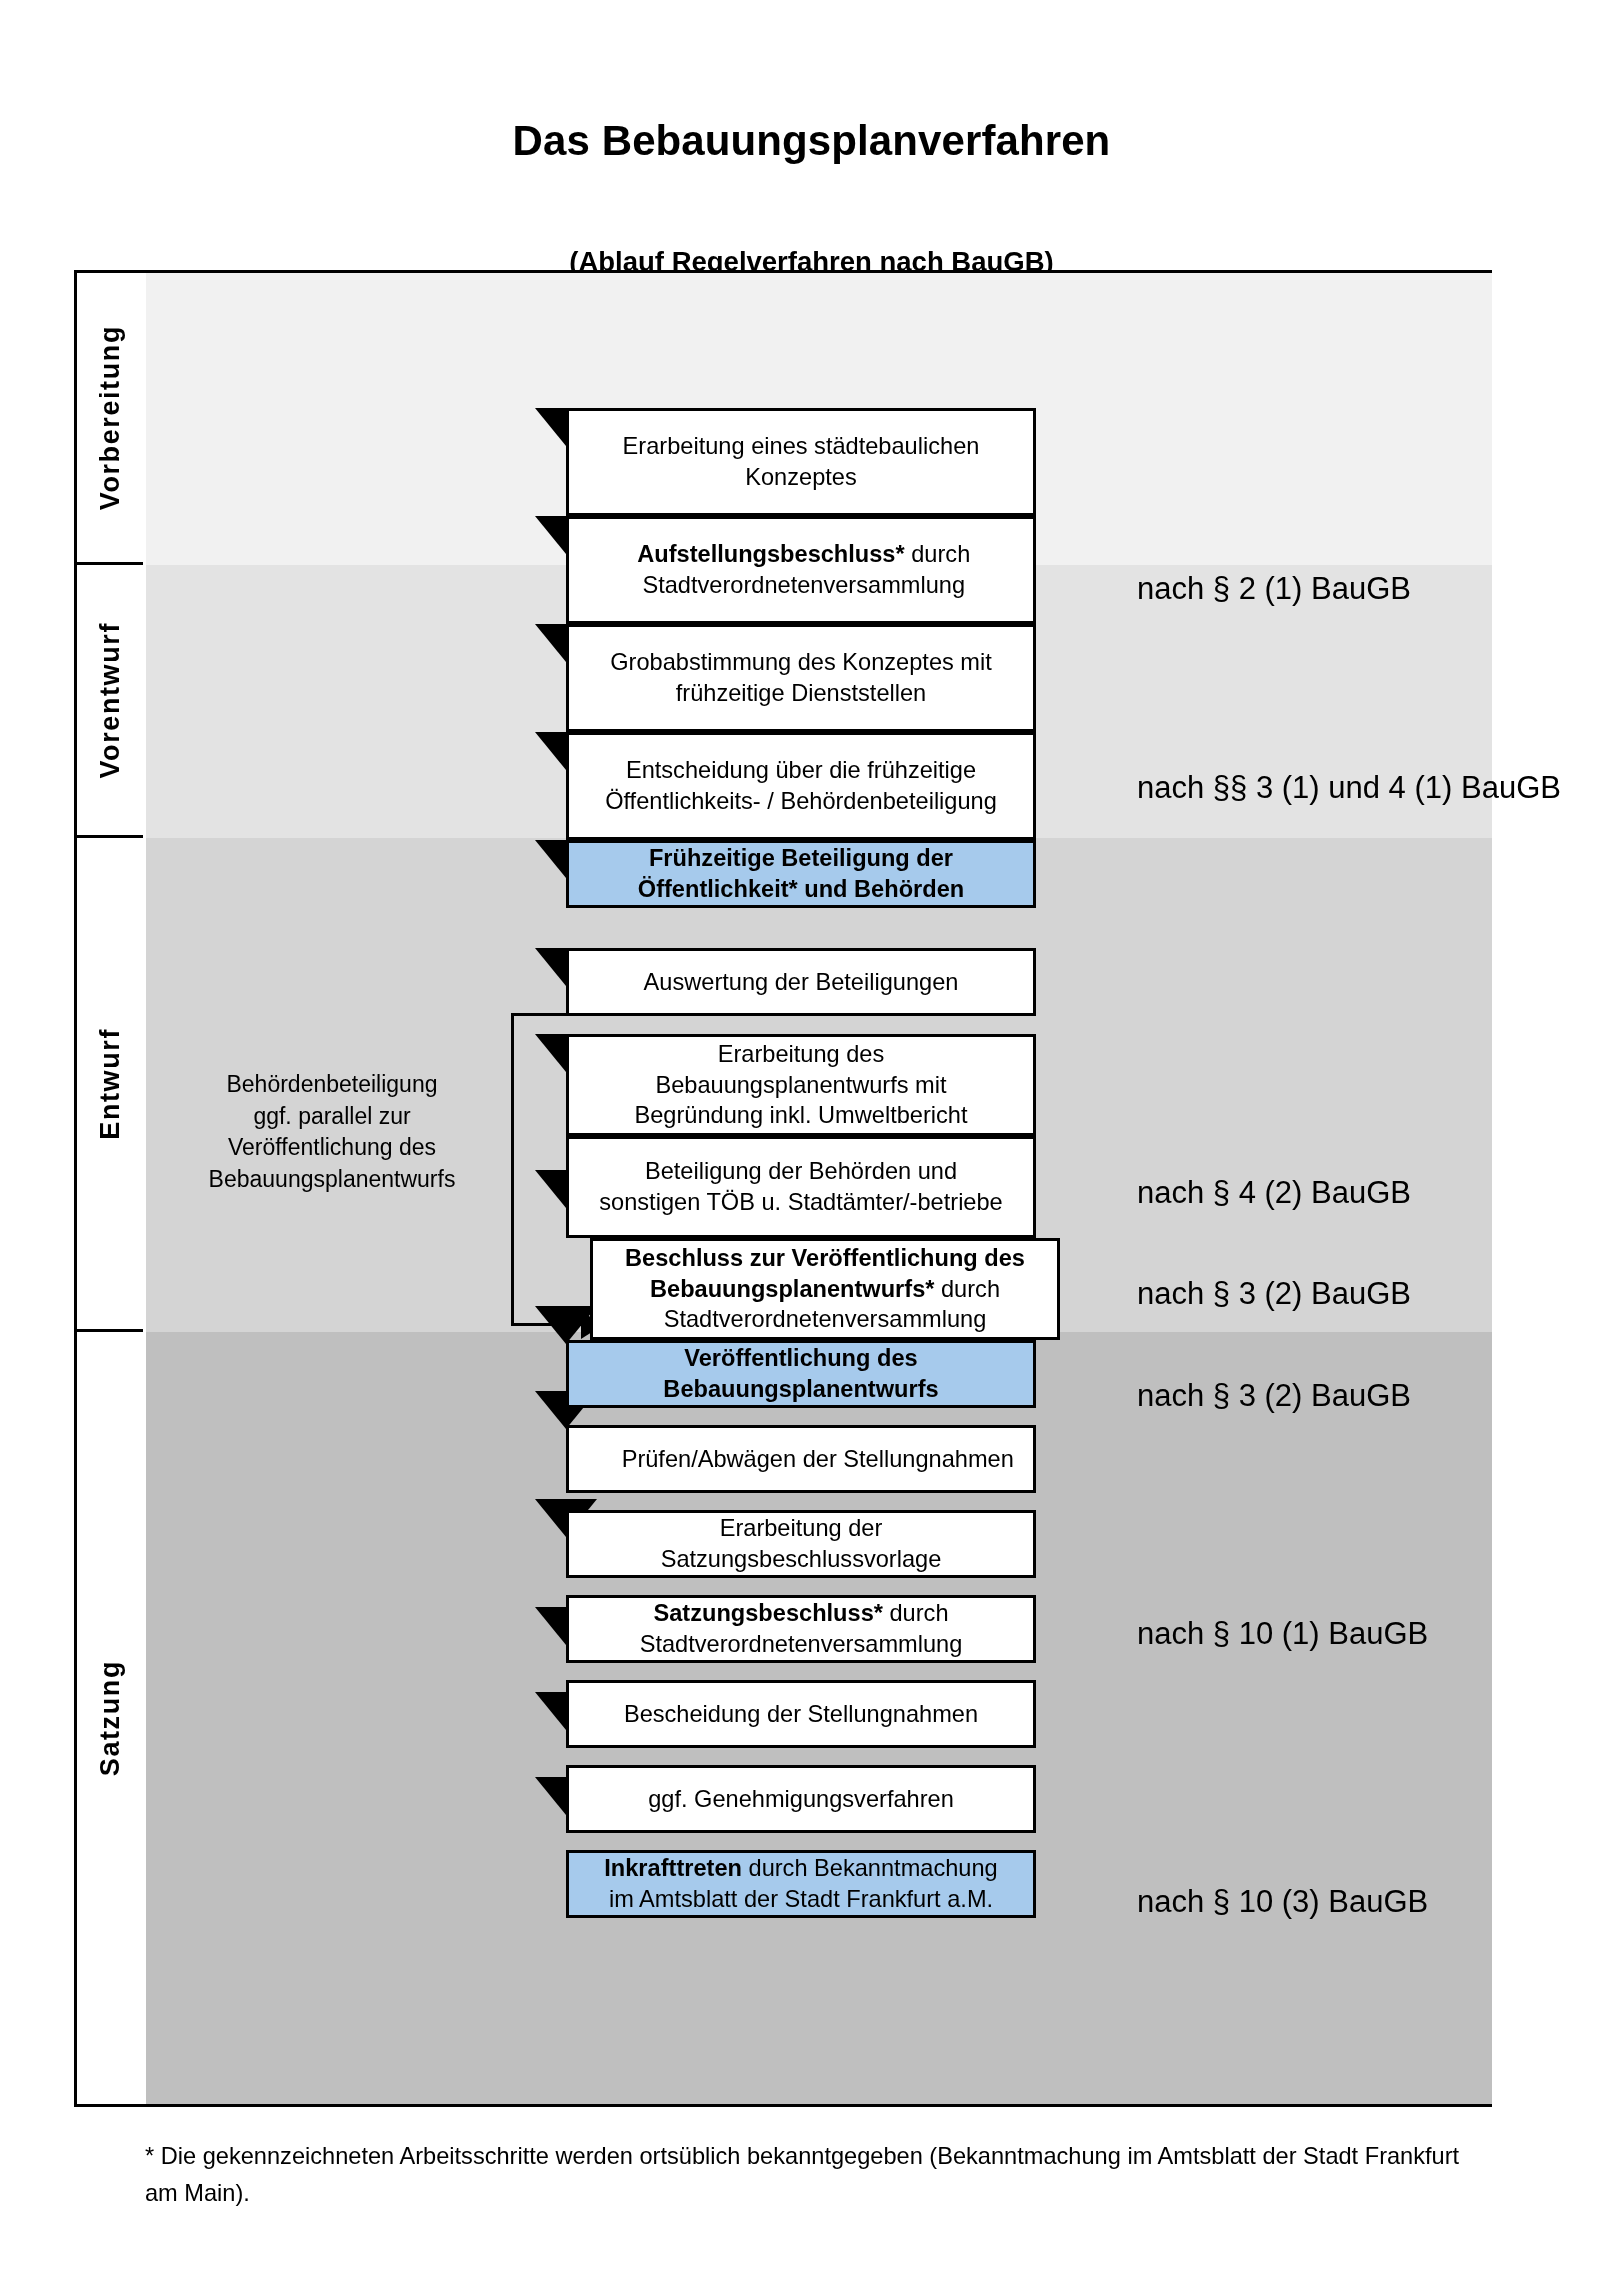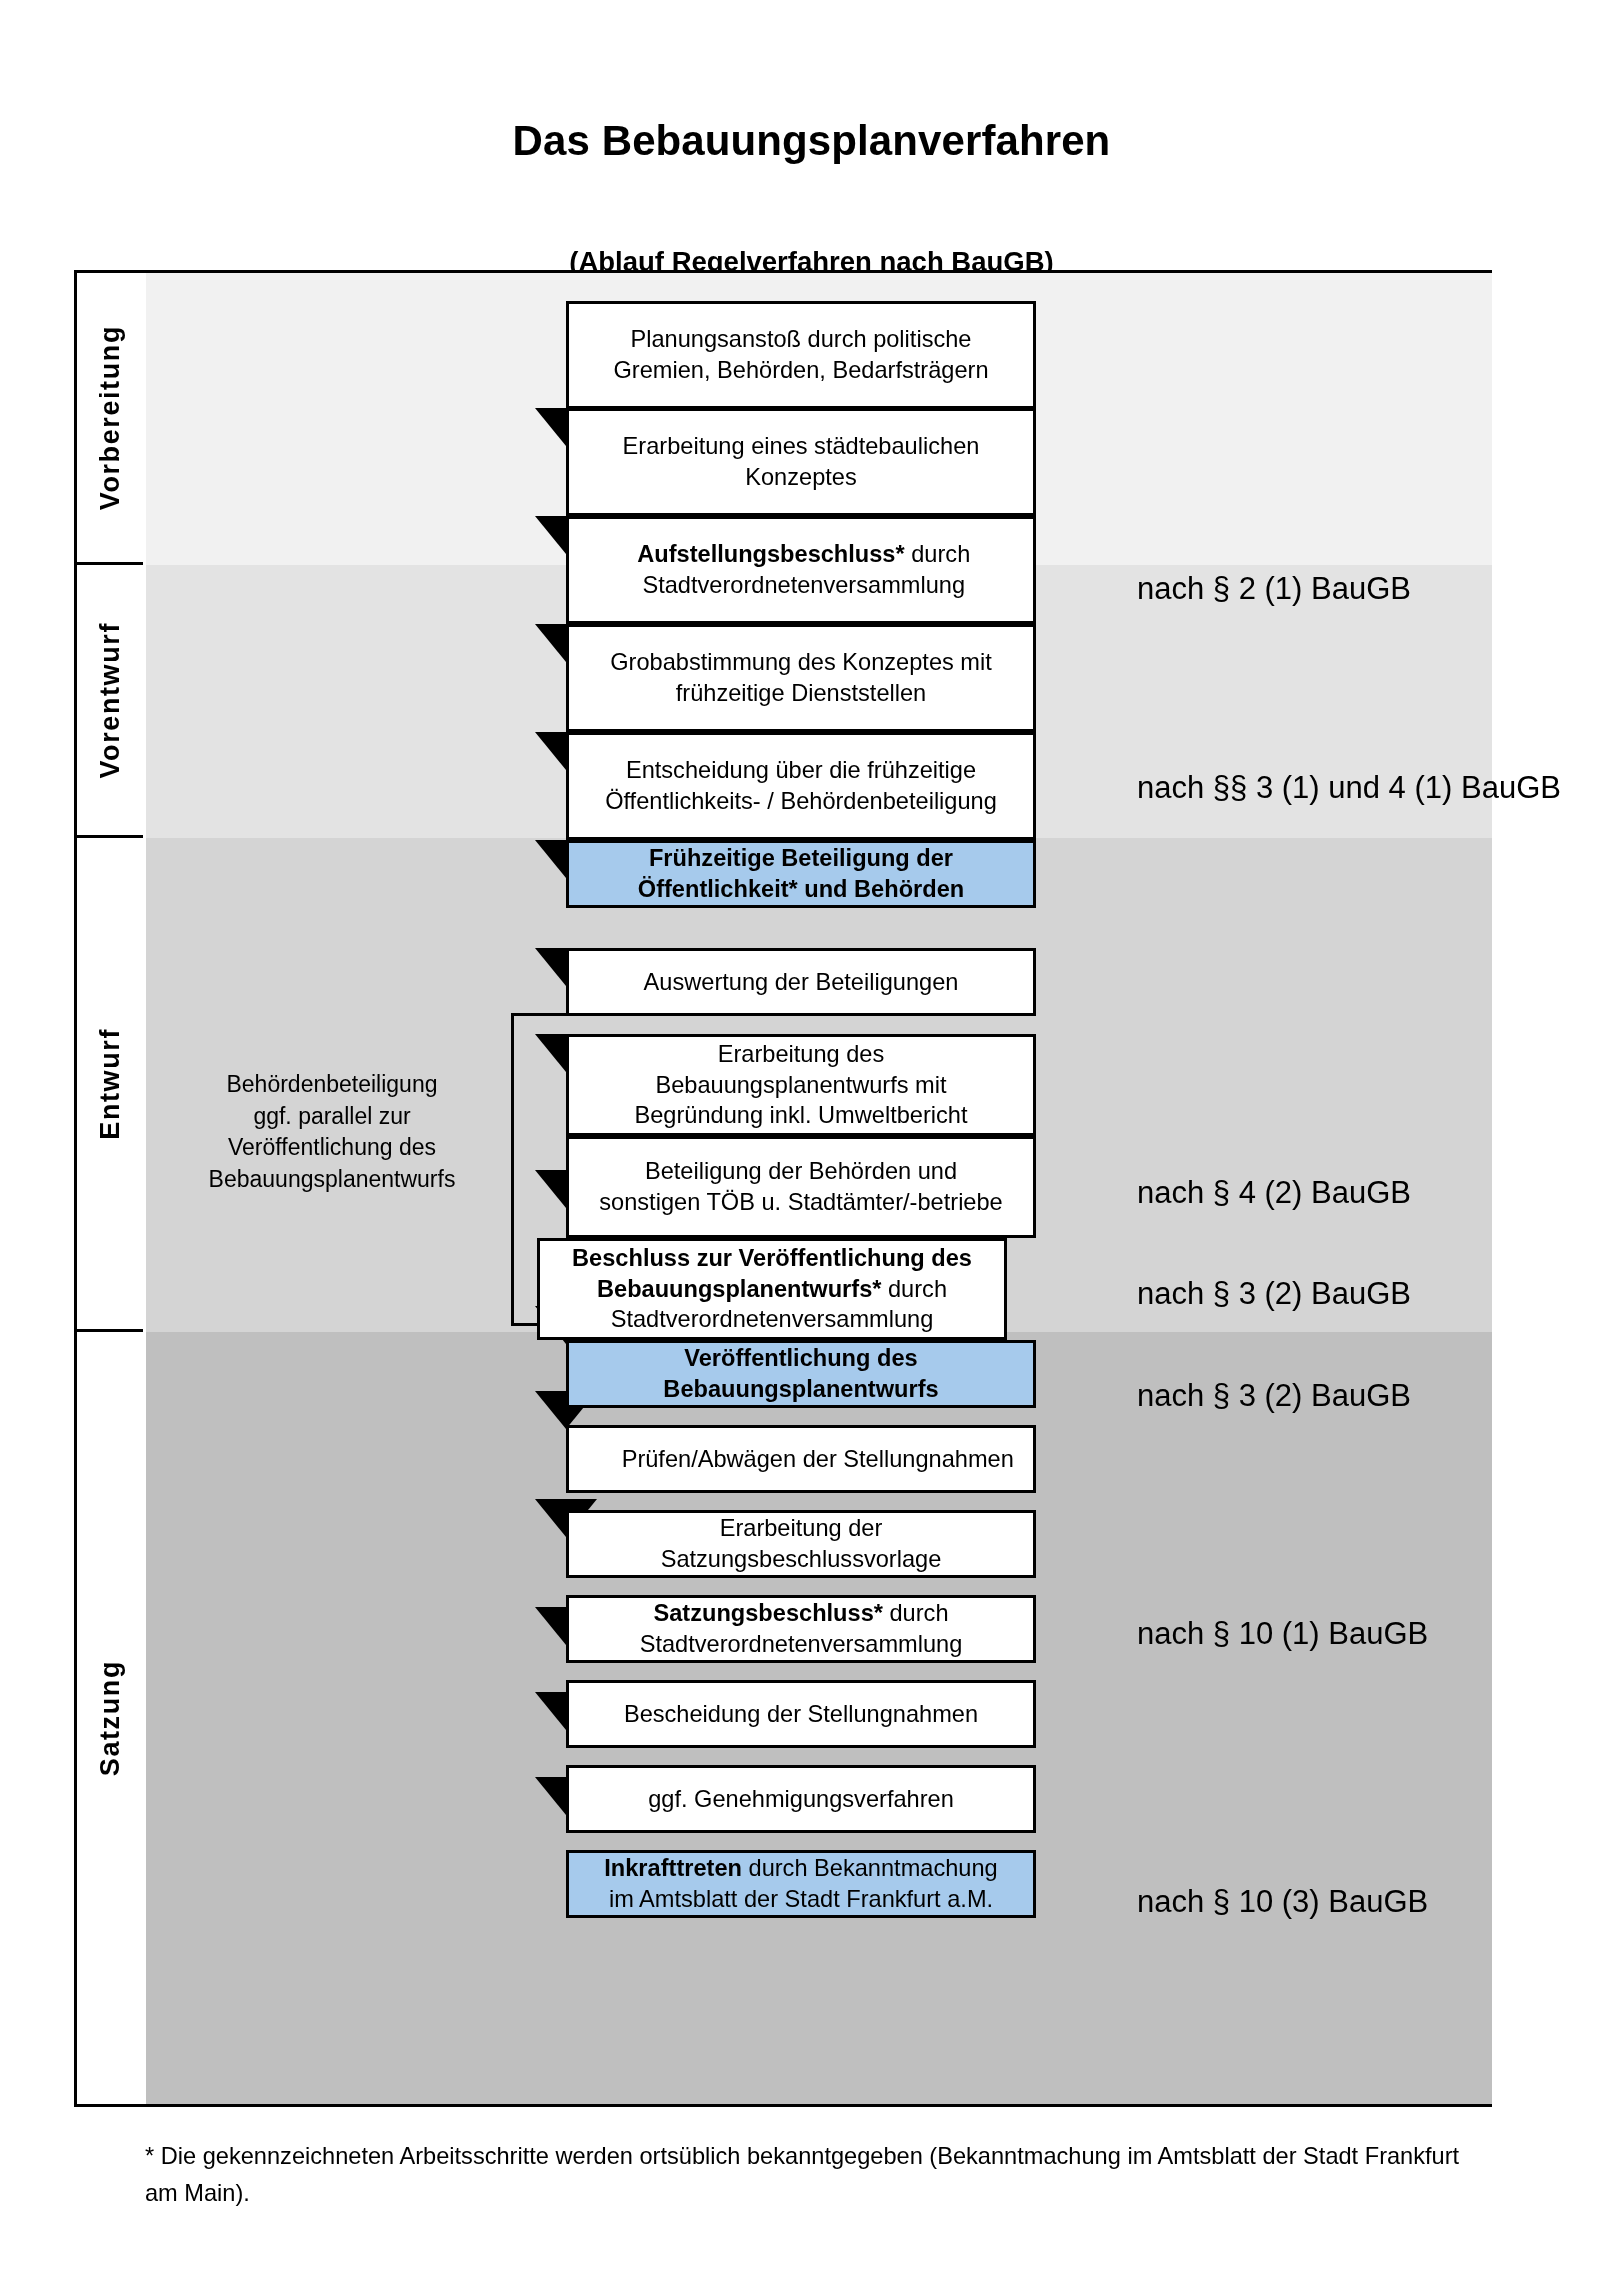--- a/index.html
+++ b/index.html
@@ -148,26 +148,20 @@
   <div class="bracket" style="left:434px;top:740px;width:72px;height:313px;"></div>
   <div class="bracket-arrow" style="left:504px;top:1038px;"></div>
 
   <div class="side-note" style="left:98px;top:796px;width:314px;">
     <div>Behördenbeteiligung</div>
     <div>ggf. parallel zur</div>
     <div>Veröffentlichung des</div>
     <div>Bebauungsplanentwurfs</div>
   </div>
 
-  <div class="flow-box" style="left:489px;top:27.5px;width:470px;height:108px;">
-    <span class="t">
-      <span>Planungsanstoß durch politische</span><br>
-      <span>Gremien, Behörden, Bedarfsträgern</span>
-    </span>
-  </div>
 
   <div class="flow-box" style="left:489px;top:135px;width:470px;height:108px;">
     <span class="t">
       <span>Erarbeitung eines städtebaulichen</span><br>
       <span>Konzeptes</span>
     </span>
   </div>
 
   <div class="flow-box" style="left:489px;top:243px;width:470px;height:108px;padding-left:12px;">
     <span class="t">
@@ -211,21 +205,21 @@
     </span>
   </div>
 
   <div class="flow-box" style="left:489px;top:863px;width:470px;height:102px;">
     <span class="t">
       <span>Beteiligung der Behörden und</span><br>
       <span>sonstigen TÖB u. Stadtämter/-betriebe</span>
     </span>
   </div>
 
-  <div class="flow-box" style="left:460px;top:965px;width:470px;height:102px;">
+  <div class="flow-box" style="left:513px;top:965px;width:470px;height:102px;">
     <span class="t">
       <b>Beschluss zur Veröffentlichung des</b><br>
       <b>Bebauungsplanentwurfs*</b><span> durch</span><br>
       <span>Stadtverordnetenversammlung</span>
     </span>
   </div>
 
   <div class="flow-box blue" style="left:489px;top:1067px;width:470px;height:68px;">
     <span class="t">
       <b>Veröffentlichung des</b><br>

